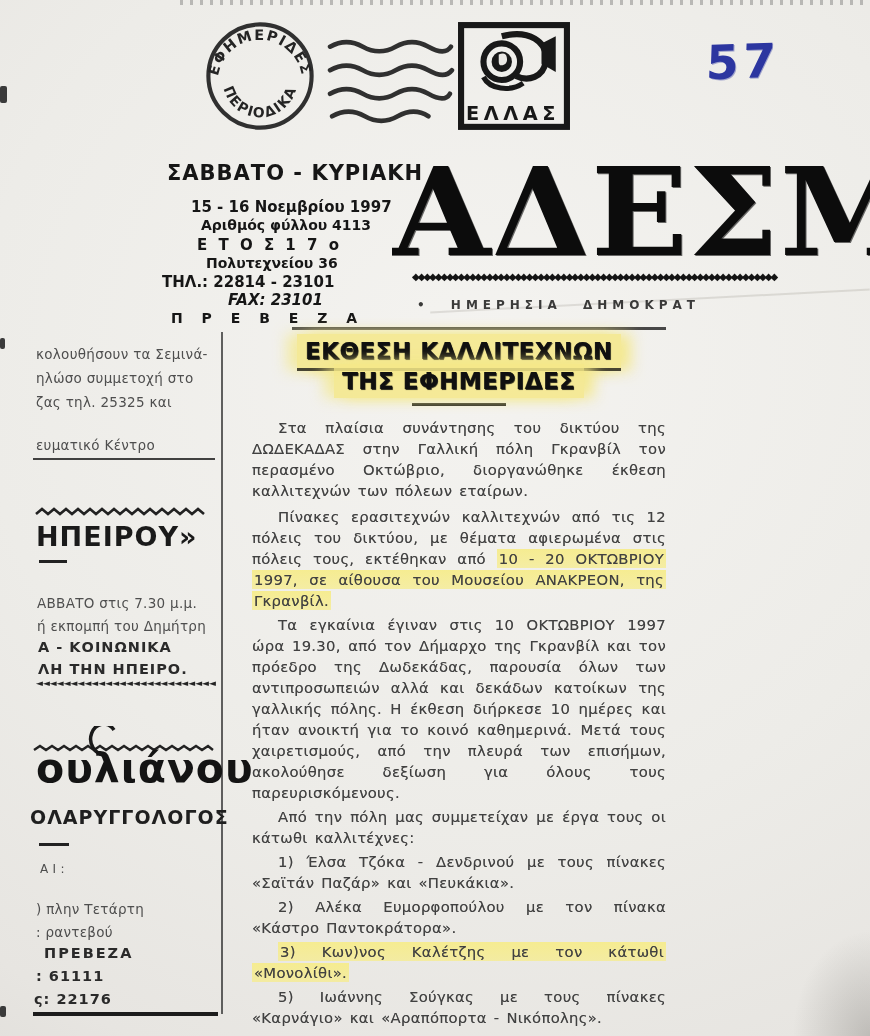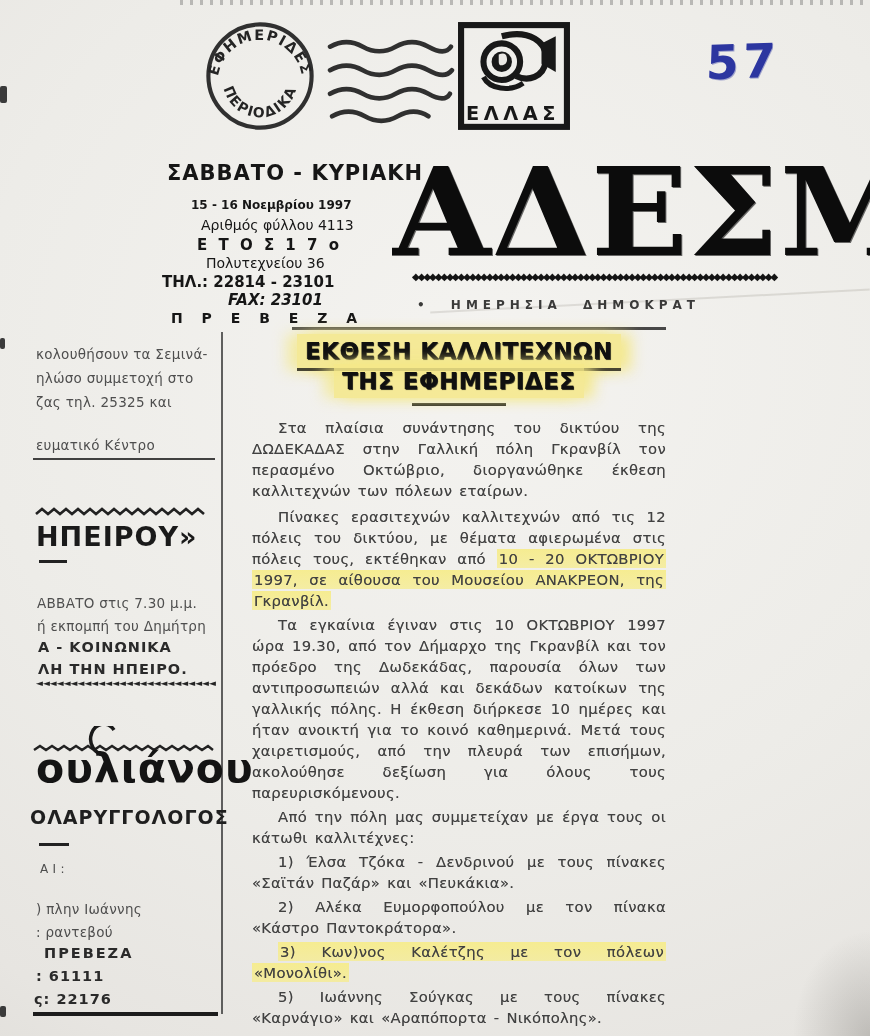--- a/index.html
+++ b/index.html
@@ -10,24 +10,24 @@
   }
   .abs{position:absolute;}
   
   .edge-noise{left:180px;top:0;width:690px;height:5px;
     background:repeating-linear-gradient(90deg, rgba(45,45,45,.55) 0 3px, rgba(45,45,45,0) 3px 10px);opacity:.5;}
   .handwritten{left:706px;top:34px;font-size:47px;font-weight:700;color:#2c36a0;
     transform:rotate(-2deg) skewX(-4deg);letter-spacing:4px;text-shadow:1px 1px 0 rgba(44,54,160,.4);}
   
   .mh{color:#161616;white-space:nowrap;}
   .mh-day{left:167px;top:161px;font-size:21px;font-weight:700;letter-spacing:1px;}
-  .mh-date{left:191px;top:198px;font-size:12px;font-weight:700;}
-  .mh-issue{left:201px;top:217px;font-size:14px;font-weight:400;}
+  .mh-date{left:191px;top:198px;font-size:15px;font-weight:700;}
+  .mh-issue{left:201px;top:217px;font-size:14px;font-weight:700;}
   .mh-year{left:197px;top:236px;font-size:15px;font-weight:700;letter-spacing:3px;}
-  .mh-addr{left:206px;top:255px;font-size:14px;font-weight:400;}
+  .mh-addr{left:206px;top:255px;font-size:14px;font-weight:700;}
   .mh-tel{left:162px;top:273px;font-size:15px;font-weight:700;}
   .mh-fax{left:228px;top:291px;font-size:15px;font-weight:700;font-style:italic;}
   .mh-city{left:171px;top:310px;font-size:14px;font-weight:700;letter-spacing:7px;}
   .mh-title{left:392px;top:148px;width:478px;overflow:hidden;white-space:nowrap;
     font-family:"DejaVu Serif", serif;font-weight:700;font-size:127px;line-height:1.02;
     color:#0c0c0c;letter-spacing:1px;transform:scaleY(.96);
     text-shadow:1px 1px 0 rgba(12,12,12,.6);}
   .mh-chain{left:412px;top:272px;width:458px;height:11px;overflow:hidden;white-space:nowrap;
     font-size:10px;letter-spacing:-2px;color:#141414;line-height:10px;}
   .mh-sub{left:417px;top:298px;width:453px;height:15px;overflow:hidden;white-space:nowrap;
@@ -153,21 +153,21 @@
 
     <svg class="abs" style="left:33px;top:726px;" width="185" height="32" viewBox="0 0 185 32">
       <path d="M1 24 l6 -4 l6 4 l6 -4 l6 4 l6 -4 l6 4 l6 -4 l6 4 l6 -4 l6 4 l6 -4 l6 4 l6 -4 l6 4 l6 -4 l6 4 l6 -4 l6 4 l6 -4 l6 4 l6 -4 l6 4 l6 -4 l6 4 l6 -4 l6 4 l6 -4 l6 4 l6 -4 l5 4" fill="none" stroke="#222" stroke-width="2.4"></path>
       <path d="M72 28 a 13 15 0 1 1 9 -24" fill="none" stroke="#1a1a1a" stroke-width="3.5"></path>
     </svg>
     <div class="abs lc lc-huge" style="left:36px;top:744px;">ουλιάνου</div>
     <div class="abs lc lc-med" style="left:30px;top:806px;">ΟΛΑΡΥΓΓΟΛΟΓΟΣ</div>
     <div class="abs lc-dash" style="left:39px;top:843px;width:30px;"></div>
     <div class="abs lc lc-small" style="left:40px;top:858px;font-size:12px;">Α Ι :</div>
 
-    <div class="abs lc lc-small" style="left:36px;top:898px;">) πλην Ιωάννης</div>
+    <div class="abs lc lc-small" style="left:36px;top:898px;">) πλην Τετάρτη</div>
     <div class="abs lc lc-small" style="left:36px;top:921px;">: ραντεβού</div>
     <div class="abs lc lc-bold" style="left:44px;top:942px;letter-spacing:2px;">ΠΡΕΒΕΖΑ</div>
     <div class="abs lc lc-bold" style="left:36px;top:965px;">:  61111</div>
     <div class="abs lc lc-bold" style="left:34px;top:988px;">ς:  22176</div>
     <div class="abs lc-thick" style="left:33px;top:1012px;width:185px;"></div>
   </div>
 
   <div class="abs article">
     <div class="headline">
       <span class="hl-band hl-line1">ΕΚΘΕΣΗ ΚΑΛΛΙΤΕΧΝΩΝ</span><br>
@@ -180,20 +180,20 @@
     <p class="para gap"><span>Πίνακες ερασιτεχνών καλλιτεχνών από τις 12 πόλεις του δικτύου, με θέματα αφιερωμένα στις πόλεις τους, εκτέθηκαν από </span><span class="hl">10 - 20 ΟΚΤΩΒΡΙΟΥ 1997, σε αίθουσα του Μουσείου ΑΝΑΚΡΕΟΝ, της Γκρανβίλ.</span></p>
 
     <p class="para"><span>Τα εγκαίνια έγιναν στις 10 ΟΚΤΩΒΡΙΟΥ 1997 ώρα 19.30, από τον Δήμαρχο της Γκρανβίλ και τον πρόεδρο της Δωδεκάδας, παρουσία όλων των αντιπροσωπειών αλλά και δεκάδων κατοίκων της γαλλικής πόλης. Η έκθεση διήρκεσε 10 ημέρες και ήταν ανοικτή για το κοινό καθημερινά. Μετά τους χαιρετισμούς, από την πλευρά των επισήμων, ακολούθησε δεξίωση για όλους τους παρευρισκόμενους.</span></p>
 
     <p class="para"><span>Από την πόλη μας συμμετείχαν με έργα τους οι κάτωθι καλλιτέχνες:</span></p>
 
     <p class="para"><span>1)</span> <span>Έλσα Τζόκα - Δενδρινού με τους πίνακες «Σαϊτάν Παζάρ» και «Πευκάκια».</span></p>
 
     <p class="para"><span>2)</span> <span>Αλέκα Ευμορφοπούλου με τον πίνακα «Κάστρο Παντοκράτορα».</span></p>
 
-    <p class="para"><span class="hl"><span>3)</span> <span>Κων)νος Καλέτζης με τον πόλεων «Μονολίθι».</span></span></p>
+    <p class="para"><span class="hl"><span>3)</span> <span>Κων)νος Καλέτζης με τον κάτωθι «Μονολίθι».</span></span></p>
 
 
     <p class="para"><span>5)</span> <span>Ιωάννης Σούγκας με τους πίνακες  «Καρνάγιο» και «Αραπόπορτα - Νικόπολης».</span></p>
 
   </div>
 
 </div>
 
 </body></html>

